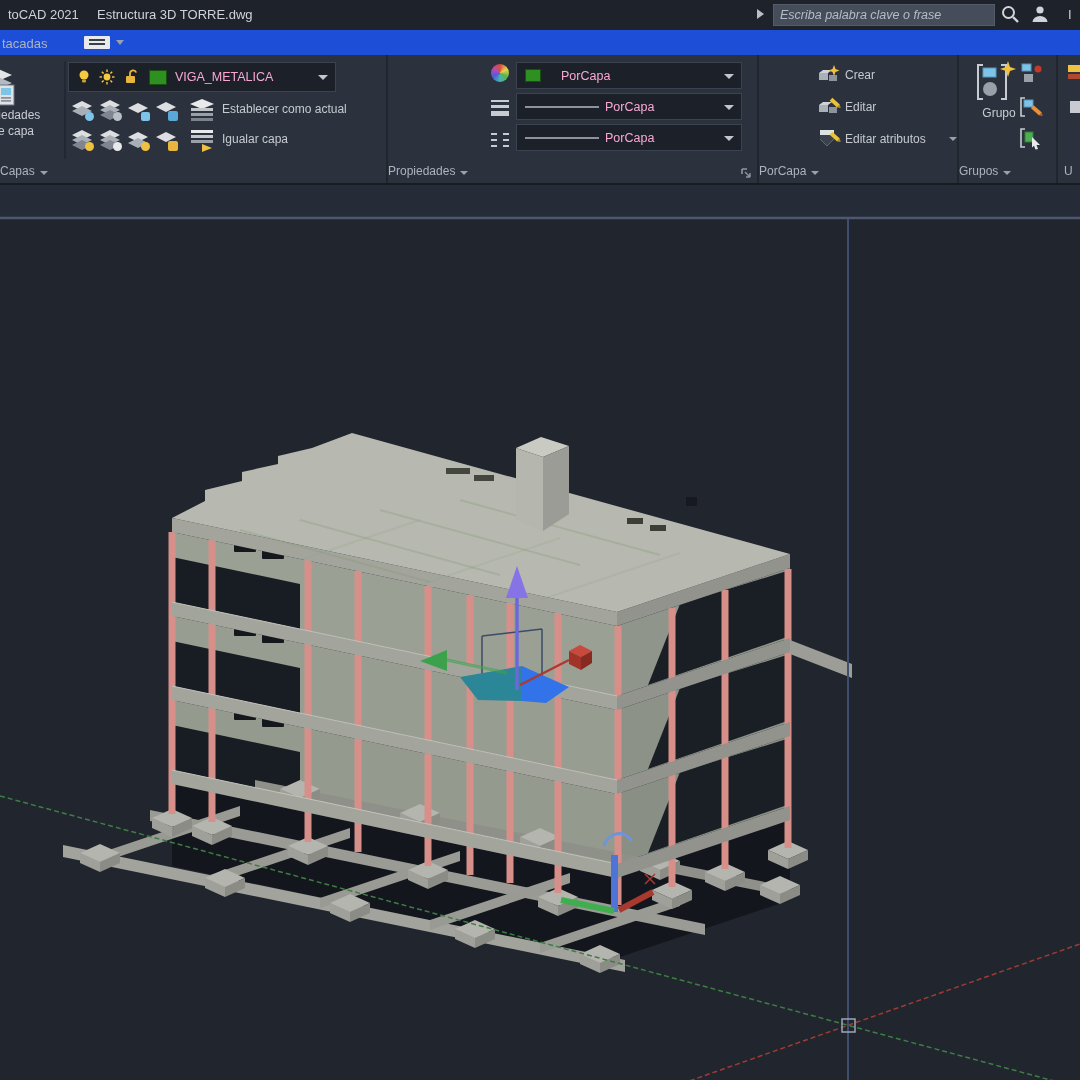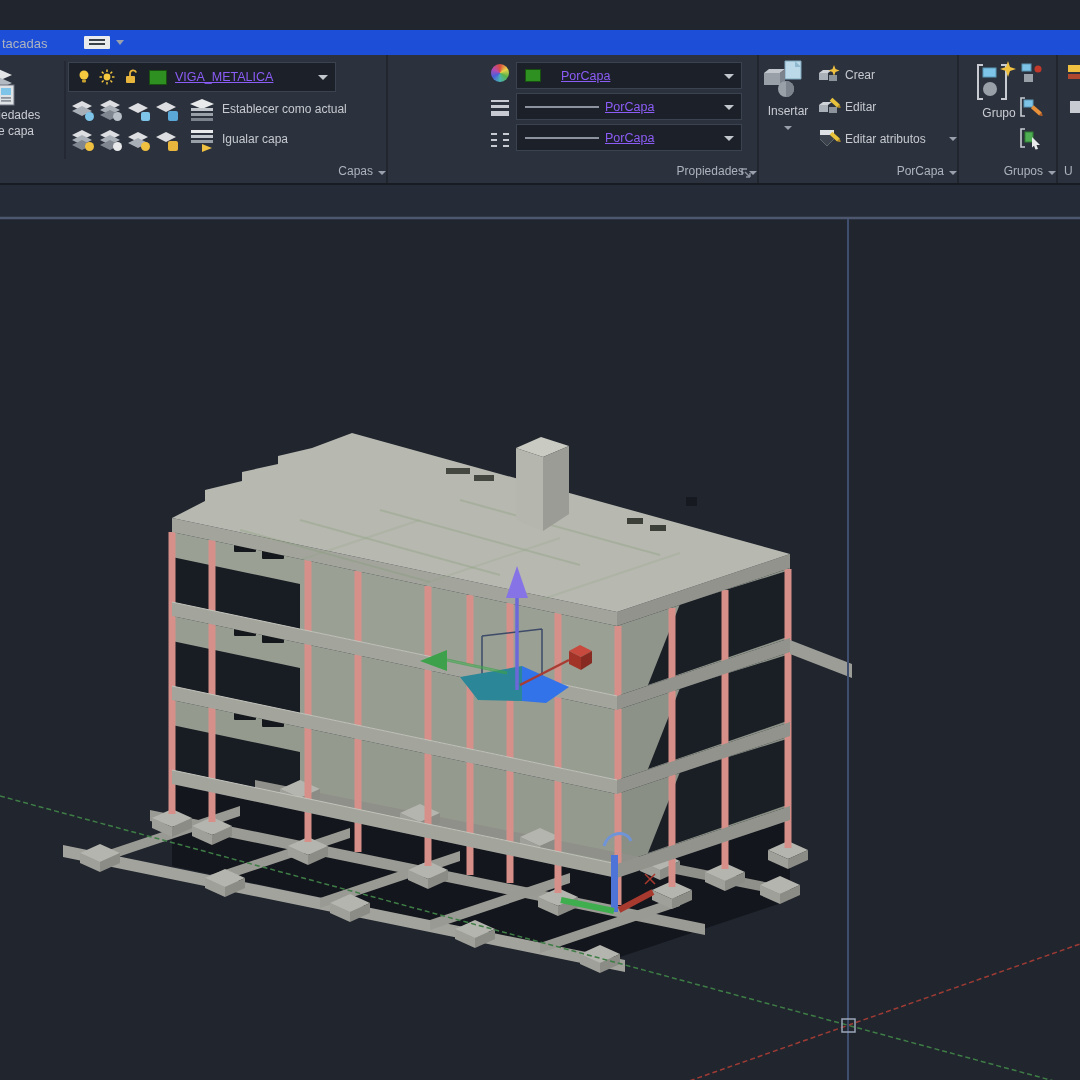--- a/index.html
+++ b/index.html
@@ -20,48 +20,69 @@
   
   .tabrow{position:absolute;left:0;top:30px;width:1080px;height:25px;background:#1d4ed8;}
   .tab-partial{position:absolute;left:2px;top:6px;font-size:13px;color:#aeb4bd;}
   .mini-btn{position:absolute;left:84px;top:6px;width:26px;height:13px;background:#e8eaec;border-radius:1px;}
   .mini-btn i{position:absolute;left:5px;top:3px;width:16px;height:2px;background:#3a4048;box-shadow:0 4px 0 #3a4048;}
   .mini-caret{position:absolute;left:116px;top:10px;width:0;height:0;border-left:4px solid transparent;border-right:4px solid transparent;border-top:5px solid #9aa1ac;}
 
   
   .ribbon{position:absolute;left:0;top:55px;width:1080px;height:130px;background:#2c323d;border-bottom:2px solid #171b22;}
   .panel{position:absolute;top:0;height:128px;border-right:2px solid #20252e;}
-  .ptitle{position:absolute;left:0;bottom:0;width:100%;height:22px;text-align:right;font-size:12px;color:#adb3bd;line-height:20px;}
+  .ptitle{position:absolute;left:0;bottom:0;width:100%;height:22px;text-align:left;font-size:12px;color:#adb3bd;line-height:20px;}
   .caret-d{display:inline-block;width:0;height:0;border-left:4px solid transparent;border-right:4px solid transparent;border-top:4px solid #9aa1ac;margin-left:5px;}
   .caret-f{display:inline-block;width:0;height:0;border-left:5px solid transparent;border-right:5px solid transparent;border-top:5px solid #c2c7ce;}
   .bigbtn{position:absolute;text-align:center;font-size:12px;color:#c9ccd2;}
   .bigbtn .l{display:block;line-height:16px;}
   .field{position:absolute;background:#1c2129;border:1px solid #3b4350;}
   .fcaret{position:absolute;right:7px;top:50%;margin-top:-2px;}
-  .ftext{position:absolute;font-size:12.5px;color:#8b5cf6;top:50%;transform:translateY(-50%);white-space:nowrap;text-decoration:underline;}
+  .ftext{position:absolute;font-size:12.5px;color:#f9a8d4;top:50%;transform:translateY(-50%);white-space:nowrap;}
   .swatch{position:absolute;background:#2e9021;border:1px solid #17500f;}
   .lsample{position:absolute;height:2px;background:#8d939e;top:50%;margin-top:-1px;}
   .tool{position:absolute;width:24px;height:24px;}
   .tool .acc{position:absolute;right:0;bottom:1px;width:9px;height:9px;border-radius:50%;}
   .rlabel{position:absolute;font-size:12px;color:#c6cad0;white-space:nowrap;}
   .wheel{width:18px;height:18px;border-radius:50%;background:conic-gradient(#d94b3e,#e8d44a,#58b34a,#4ab3b3,#4a5fd9,#b34ab3,#d94b3e);}
   .lw i{display:block;background:#c8ccd2;margin:3px 0;}
   .lt i{display:block;border-top:2px dashed #c8ccd2;margin:4px 0;}
   .vdiv{position:absolute;border-left:2px solid #232834;}
   .launcher{position:absolute;right:5px;bottom:4px;}
 
   
   .viewport{position:absolute;left:0;top:185px;width:1080px;height:895px;background:#20252e;}
   svg{display:block;}
 </style>
 </head>
 <body>
 
 <div class="screen">
 
+  <div class="titlebar">
+    <span class="app-title">toCAD 2021</span>
+    <span class="doc-title">Estructura 3D TORRE.dwg</span>
+    <span class="tb-arrow"></span>
+    <span class="searchbox">
+      <input placeholder="Escriba palabra clave o frase" style="">
+    </span>
+    <span class="tb-ic" style="left:1000px">
+      <svg width="20" height="20" viewBox="0 0 20 20">
+          <circle cx="8.5" cy="8.5" r="5.5" fill="none" stroke="#d0d4da" stroke-width="2"></circle>
+          <line x1="13" y1="13" x2="18" y2="18" stroke="#d0d4da" stroke-width="2.4"></line>
+        </svg>
+    </span>
+    <span class="tb-ic" style="left:1030px">
+      <svg width="20" height="20" viewBox="0 0 20 20">
+          <circle cx="10" cy="6" r="3.6" fill="#d0d4da"></circle>
+          <path d="M2.5 18 a7.5 6 0 0 1 15 0 Z" fill="#d0d4da"></path>
+        </svg>
+    </span>
+    <span class="signin">I</span>
+  </div>
 
   <div class="tabrow">
     <span class="tab-partial">tacadas</span>
     <span class="mini-btn">
         <i></i>
       </span>
     <span class="mini-caret"></span>
   </div>
 
   <div class="ribbon">
@@ -225,33 +246,20 @@
       <span class="launcher">
         <svg width="11" height="11" viewBox="0 0 11 11">
             <path d="M1 1 H6 M1 1 V6" stroke="#8f96a1" stroke-width="1.6" fill="none"></path>
             <path d="M4 4 L9 9 M9 9 V5 M9 9 H5" stroke="#8f96a1" stroke-width="1.4" fill="none"></path>
           </svg>
       </span>
       <div class="ptitle"><span>Propiedades</span><span class="caret-d"></span></div>
     </div>
 
     <div class="panel" style="left:759px;width:200px">
-      <div class="bigbtn" style="left:2px;top:4px;width:54px;height:102px">
-        <svg width="44" height="44" viewBox="0 0 44 44">
-          <path d="M24 2 H40 V20 H24 Z" fill="#bcd9ea" stroke="#7fa6bd"></path>
-          <path d="M34 2 L40 8 L34 8 Z" fill="#8fb8cf"></path>
-          <rect x="3" y="14" width="16" height="12" fill="#9aa0a8"></rect>
-          <path d="M3 14 L8 10 L24 10 L19 14 Z" fill="#c2c7cd"></path>
-          <path d="M19 14 L24 10 L24 22 L19 26 Z" fill="#7d838c"></path>
-          <circle cx="25" cy="30" r="8" fill="#9aa0a8"></circle>
-            <path d="M25 22 a8 8 0 0 1 0 16 Z" fill="#7d838c"></path>
-        </svg>
-        <span class="l">Insertar</span>
-        <span class="caret-d" style="margin:2px 0 0 0"></span>
-      </div>
       <div>
         <span class="tool" style="left:58px;top:8px">
             <svg width="24" height="22" viewBox="0 0 24 22">
               <rect x="2" y="10" width="9" height="7" fill="#aab0b8"></rect>
               <path d="M2 10 L6 7 L15 7 L11 10 Z" fill="#cfd3d8"></path>
               <rect x="12" y="12" width="8" height="6" fill="#8d939b"></rect>
               <path d="M17 2 L18.5 6 L22.5 7.5 L18.5 9 L17 13 L15.5 9 L11.5 7.5 L15.5 6 Z" fill="#f0c040"></path>
             </svg>
           </span>
         <span class="rlabel" style="left:86px;top:13px">Crear</span>

